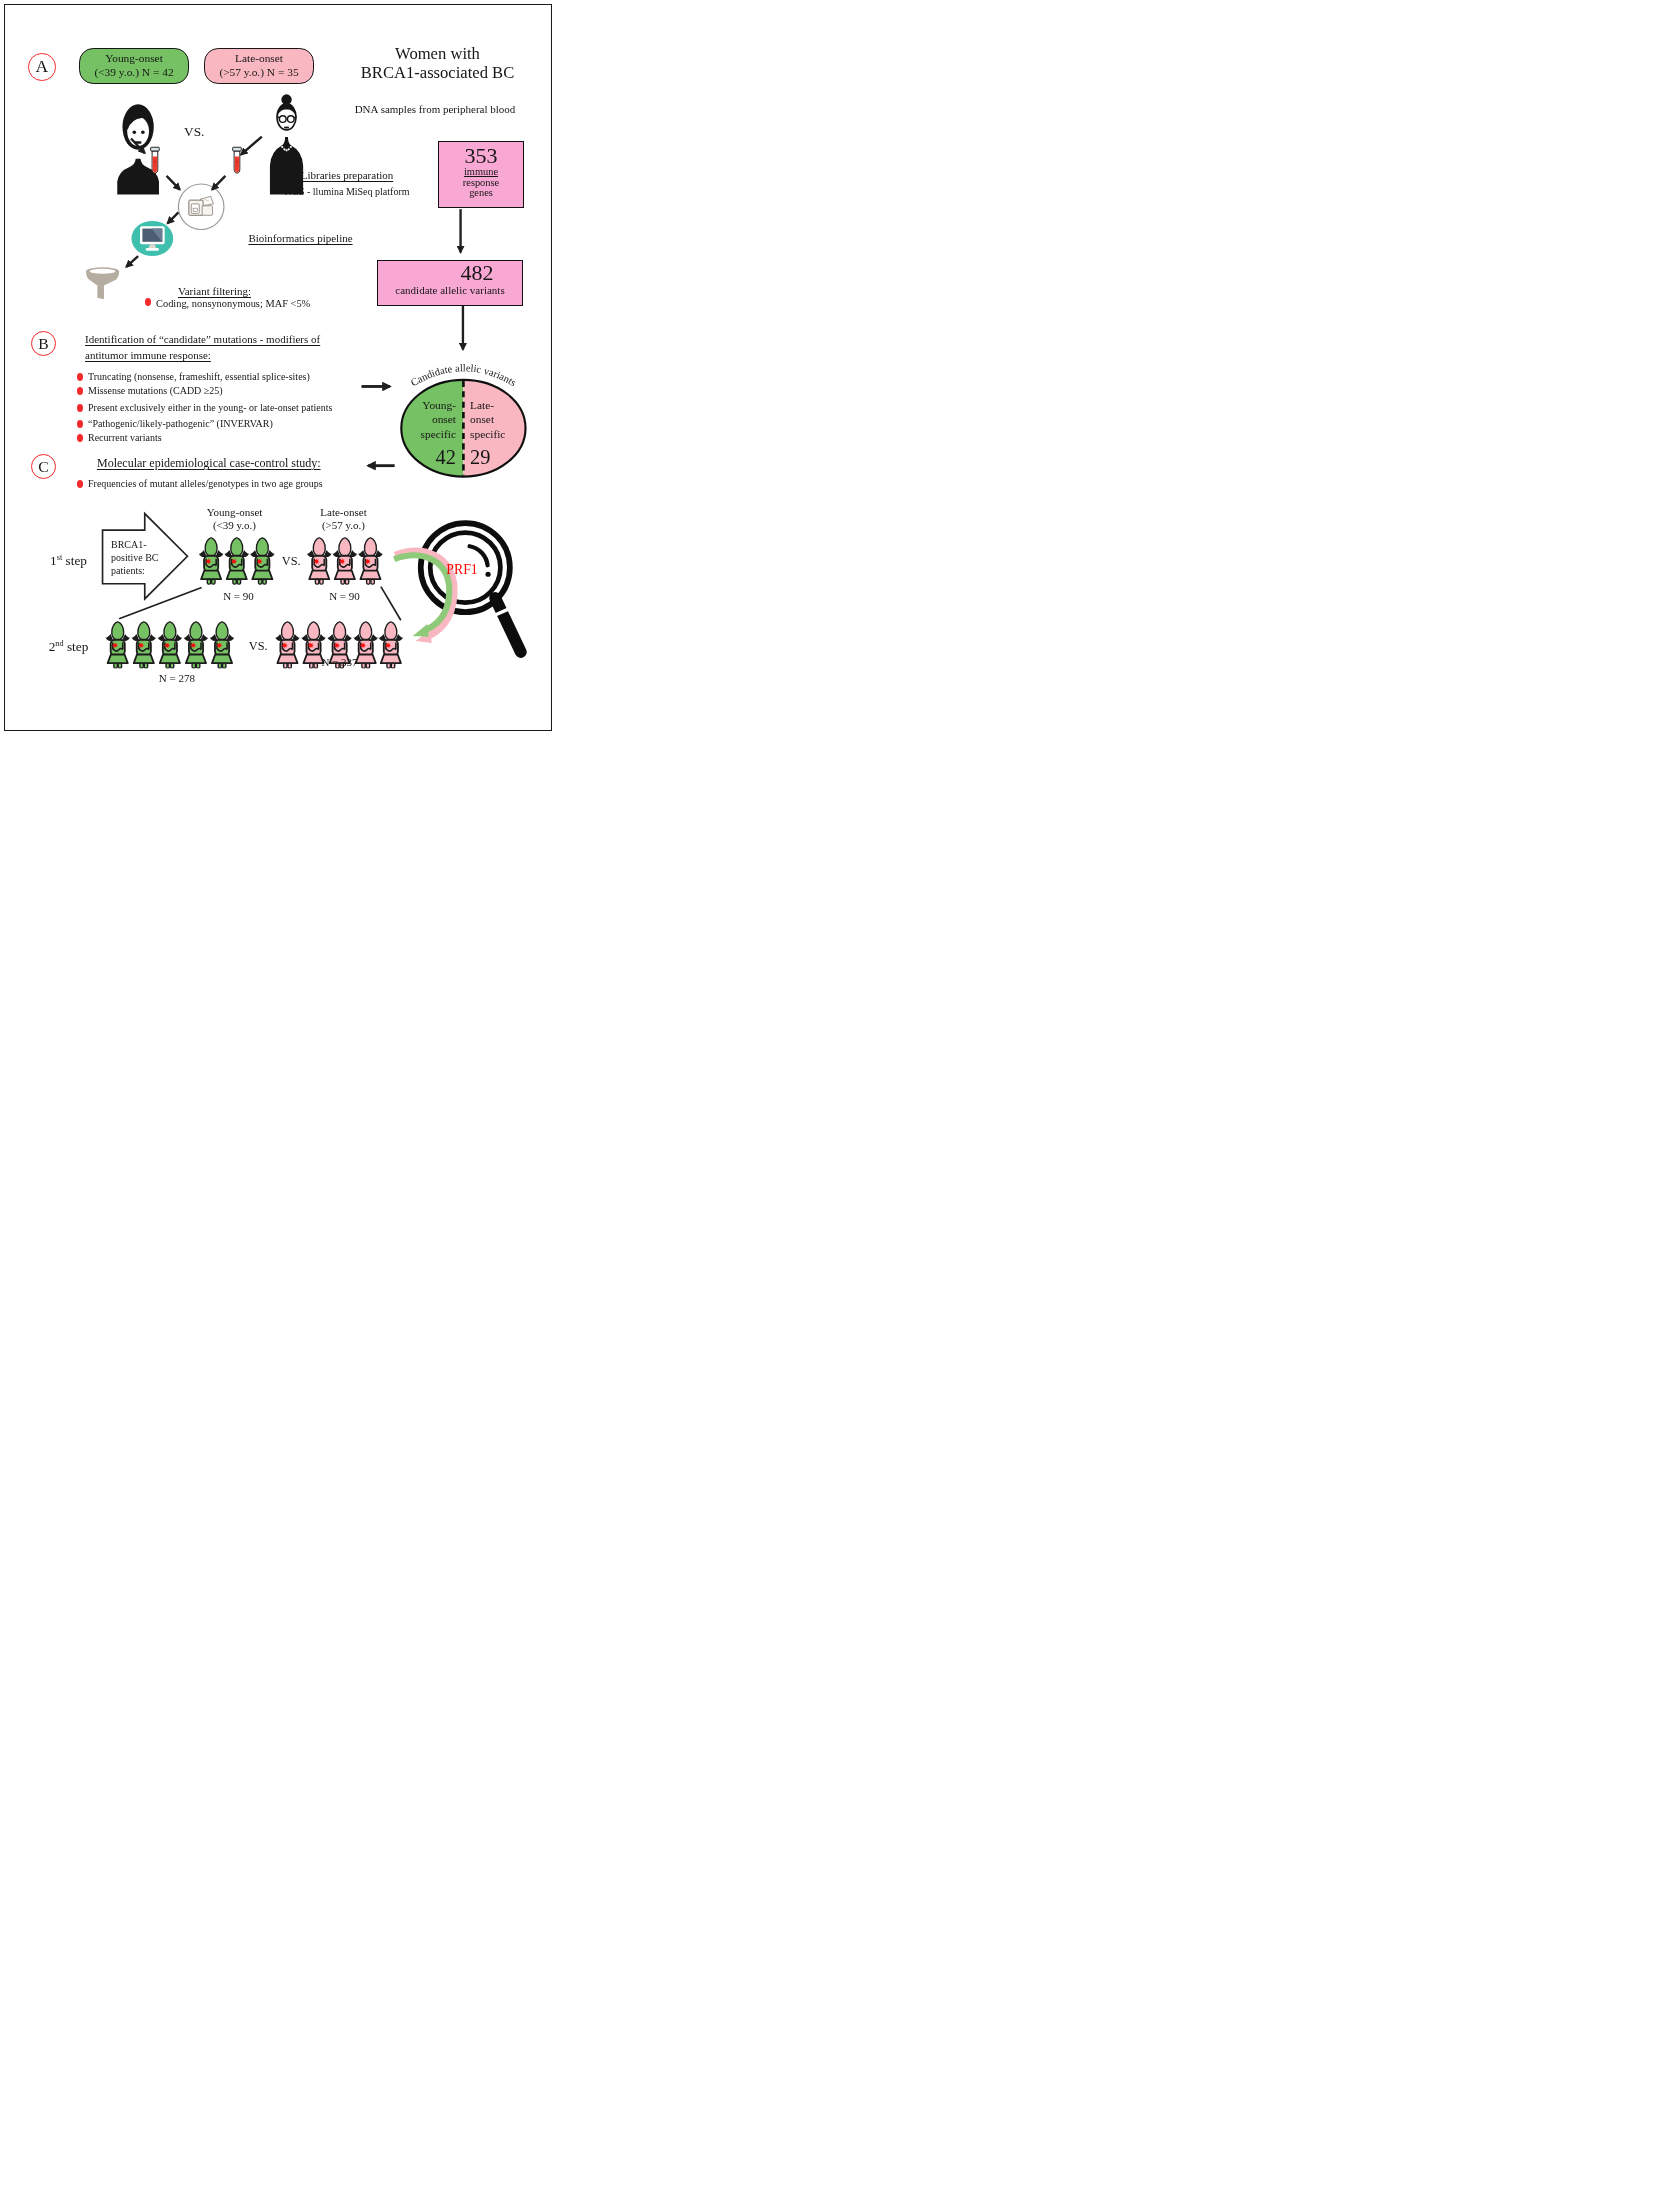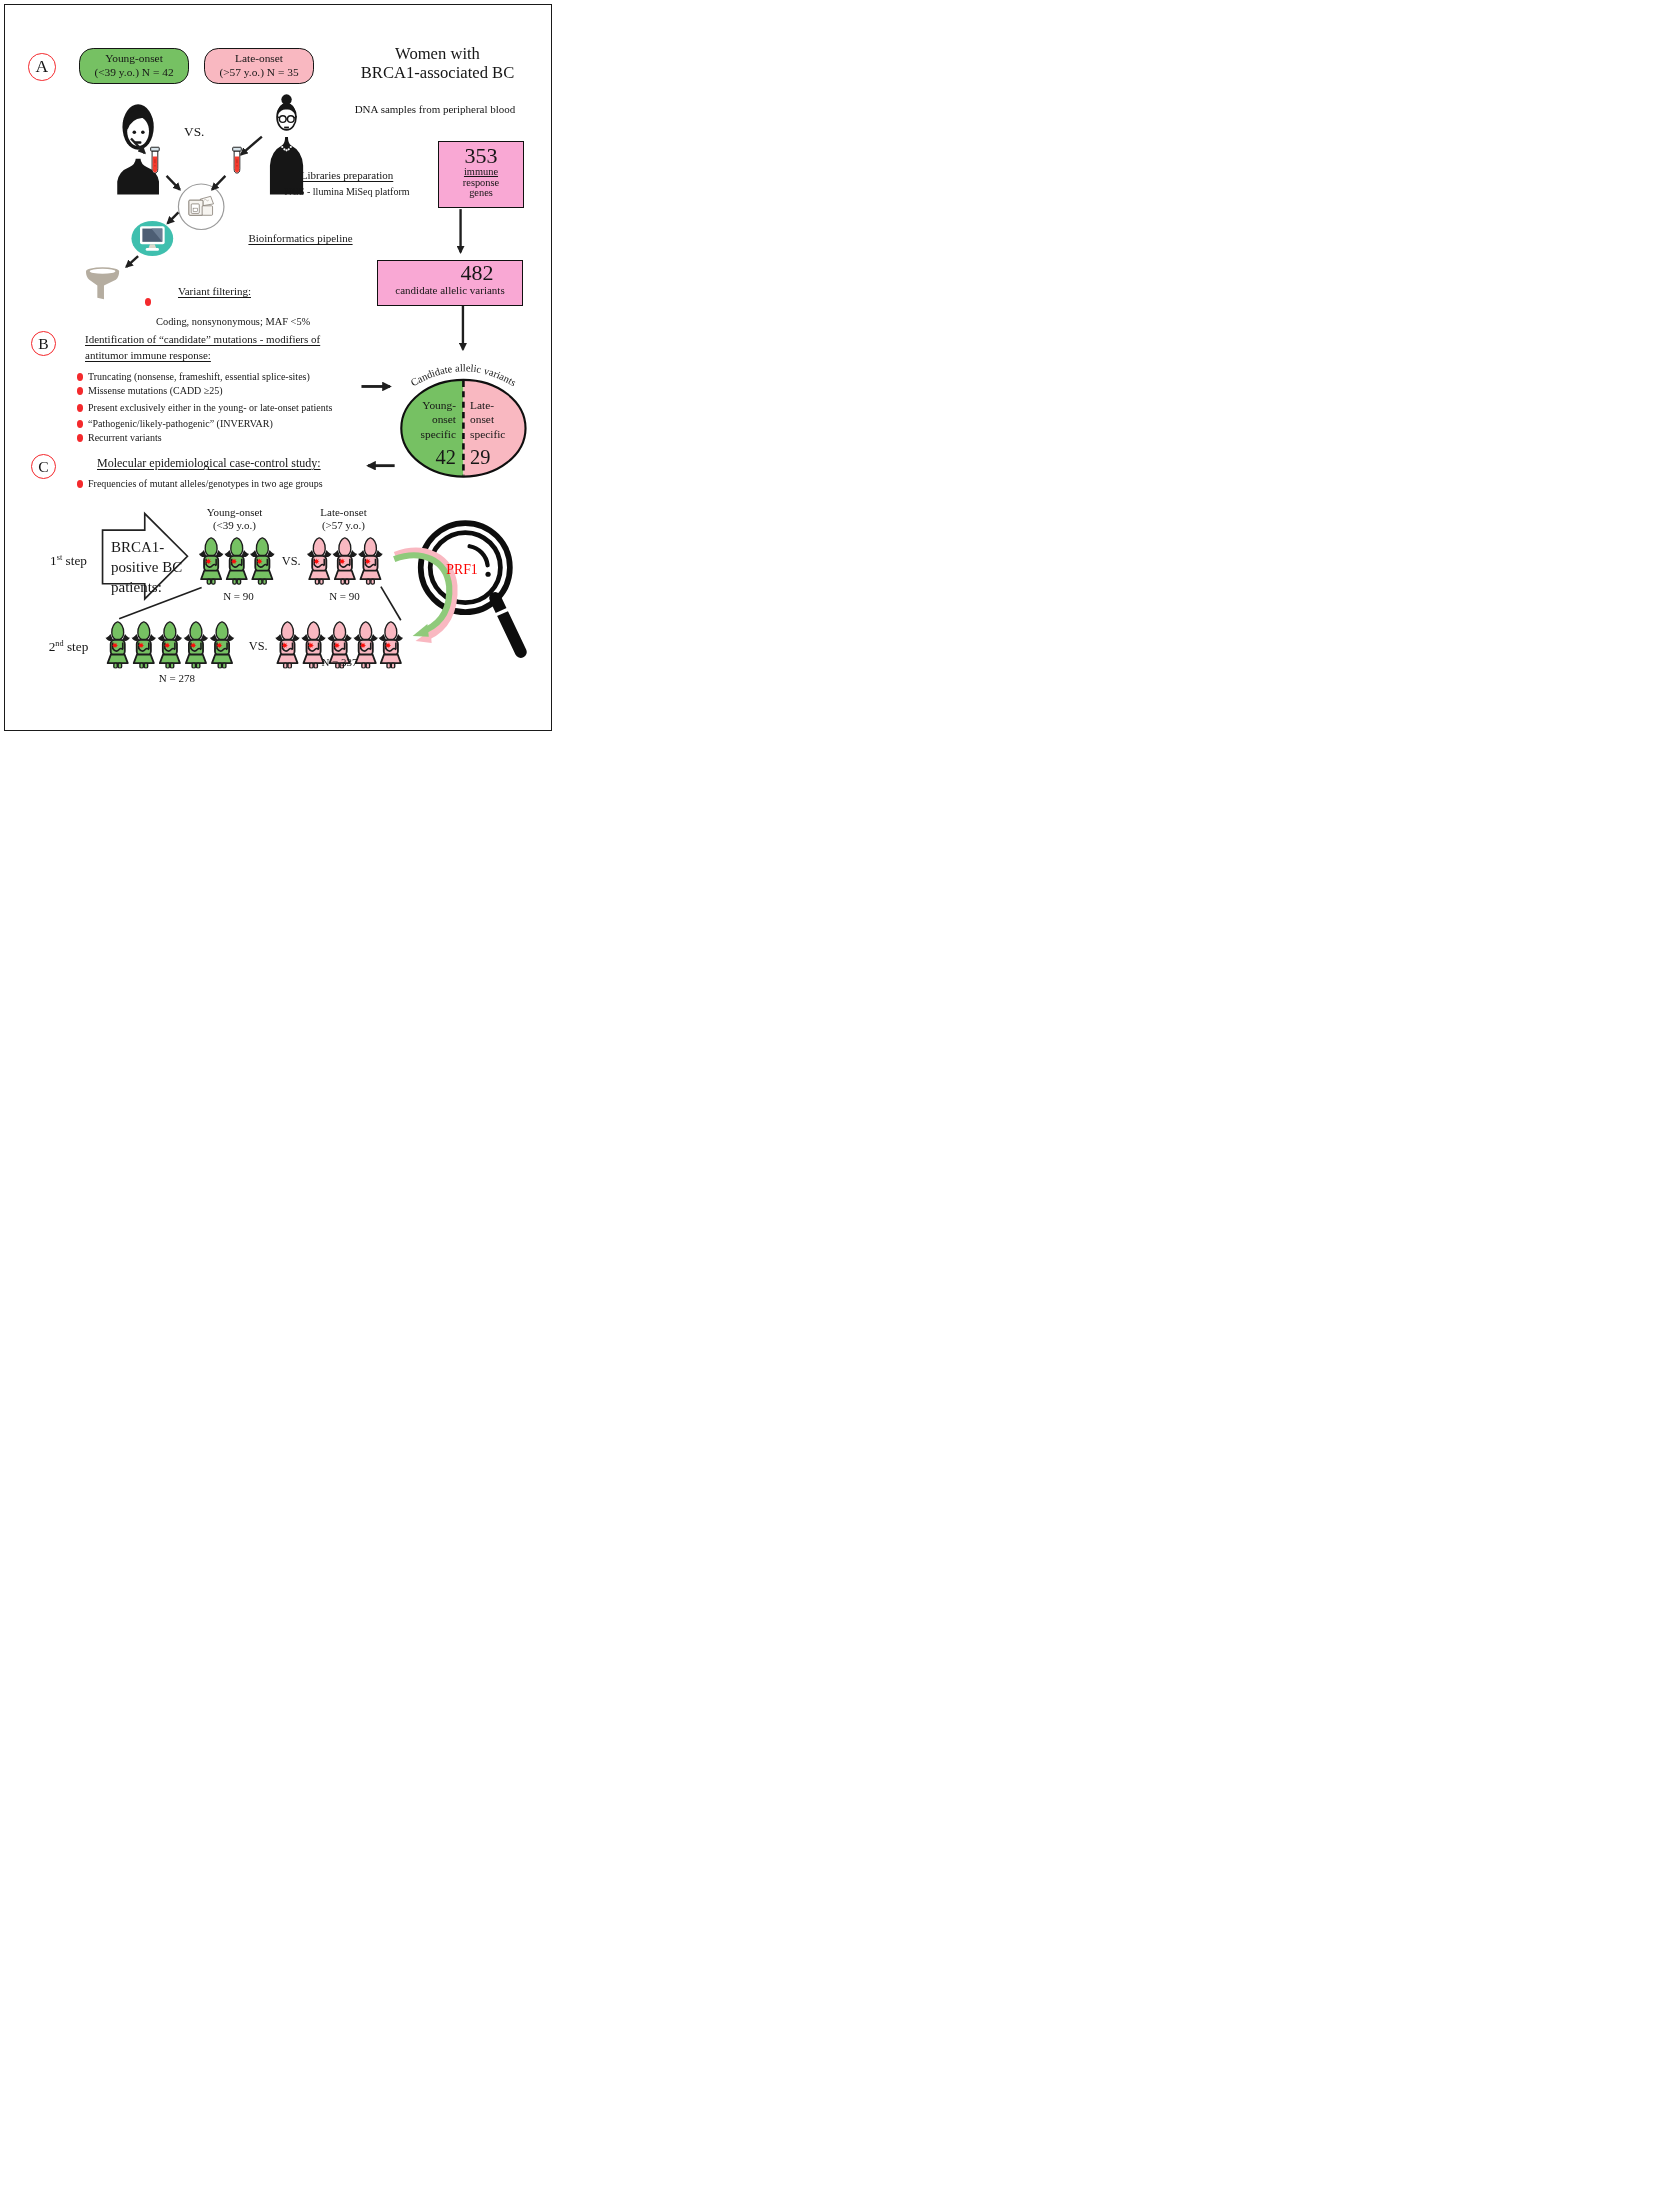--- a/index.html
+++ b/index.html
@@ -216,21 +216,21 @@
 
 <div class="abs ctr" style="left:180px;top:124px;width:28.4px;font-size:13.3px;">VS.</div>
 
 <div class="abs ctr ul" style="left:290px;top:169px;width:114px;font-size:11px;">Libraries preparation</div>
 <div class="abs ctr" style="left:276px;top:186px;width:142px;font-size:10px;">NGS - llumina MiSeq platform</div>
 
 <div class="abs ctr ul" style="left:241px;top:232px;width:119px;font-size:11px;">Bioinformatics pipeline</div>
 
 <div class="abs ctr ul" style="left:172px;top:285px;width:85px;font-size:11px;">Variant filtering:</div>
 <span class="rdot" style="left:145px;top:298px;"></span>
-<div class="blt" style="left:156px;top:316px;font-size:10.4px;">Coding, nonsynonymous; MAF &lt;5%</div>
+<div class="blt" style="left:156px;top:298px;font-size:10.4px;">Coding, nonsynonymous; MAF &lt;5%</div>
 
 <div class="boxed ctr" style="left:438px;top:141px;width:86px;height:67px;">
   <div style="font-size:22px;line-height:1.05;margin-top:1.9px;">353</div>
   <div style="font-size:10.4px;line-height:1.02;text-decoration:underline;">immune</div>
   <div style="font-size:10.4px;line-height:1.02;">response</div>
   <div style="font-size:10.4px;line-height:1.02;">genes</div>
 </div>
 
 <div class="boxed" style="left:377px;top:260px;width:146px;height:46px;">
   <div class="ctr" style="font-size:22px;line-height:1.0;margin-top:0.9px;transform:translateX(27px);">482</div>
@@ -274,21 +274,21 @@
   </div>
 <div class="abs ul" style="left:97px;top:456px;width:247px;font-size:12px;">Molecular epidemiological case-control study:</div>
 <span class="rdot" style="left:77px;top:480px;"></span>
 <div class="blt" style="left:88px;top:478px;">Frequencies of mutant alleles/genotypes in two age groups</div>
 
 <div class="abs ctr" style="left:41px;top:553px;width:55px;font-size:13.3px;white-space:nowrap;">
   <span>1</span><sup>st</sup>
   <span>step</span>
 </div>
 
-<div class="abs" style="left:111px;top:538px;width:74px;font-size:15px;line-height:1.32;">
+<div class="abs" style="left:111px;top:538px;width:74px;font-size:10px;line-height:1.32;">
   <div>BRCA1-</div>
   <div>positive BC</div>
   <div>patients:</div>
 </div>
 
 <div class="abs ctr" style="left:199px;top:506px;width:71px;font-size:11px;line-height:1.18;">
   <div>Young-onset</div>
   <div>(&lt;39 y.o.)</div>
 </div>
 <div class="abs ctr" style="left:308px;top:506px;width:71px;font-size:11px;line-height:1.18;">

